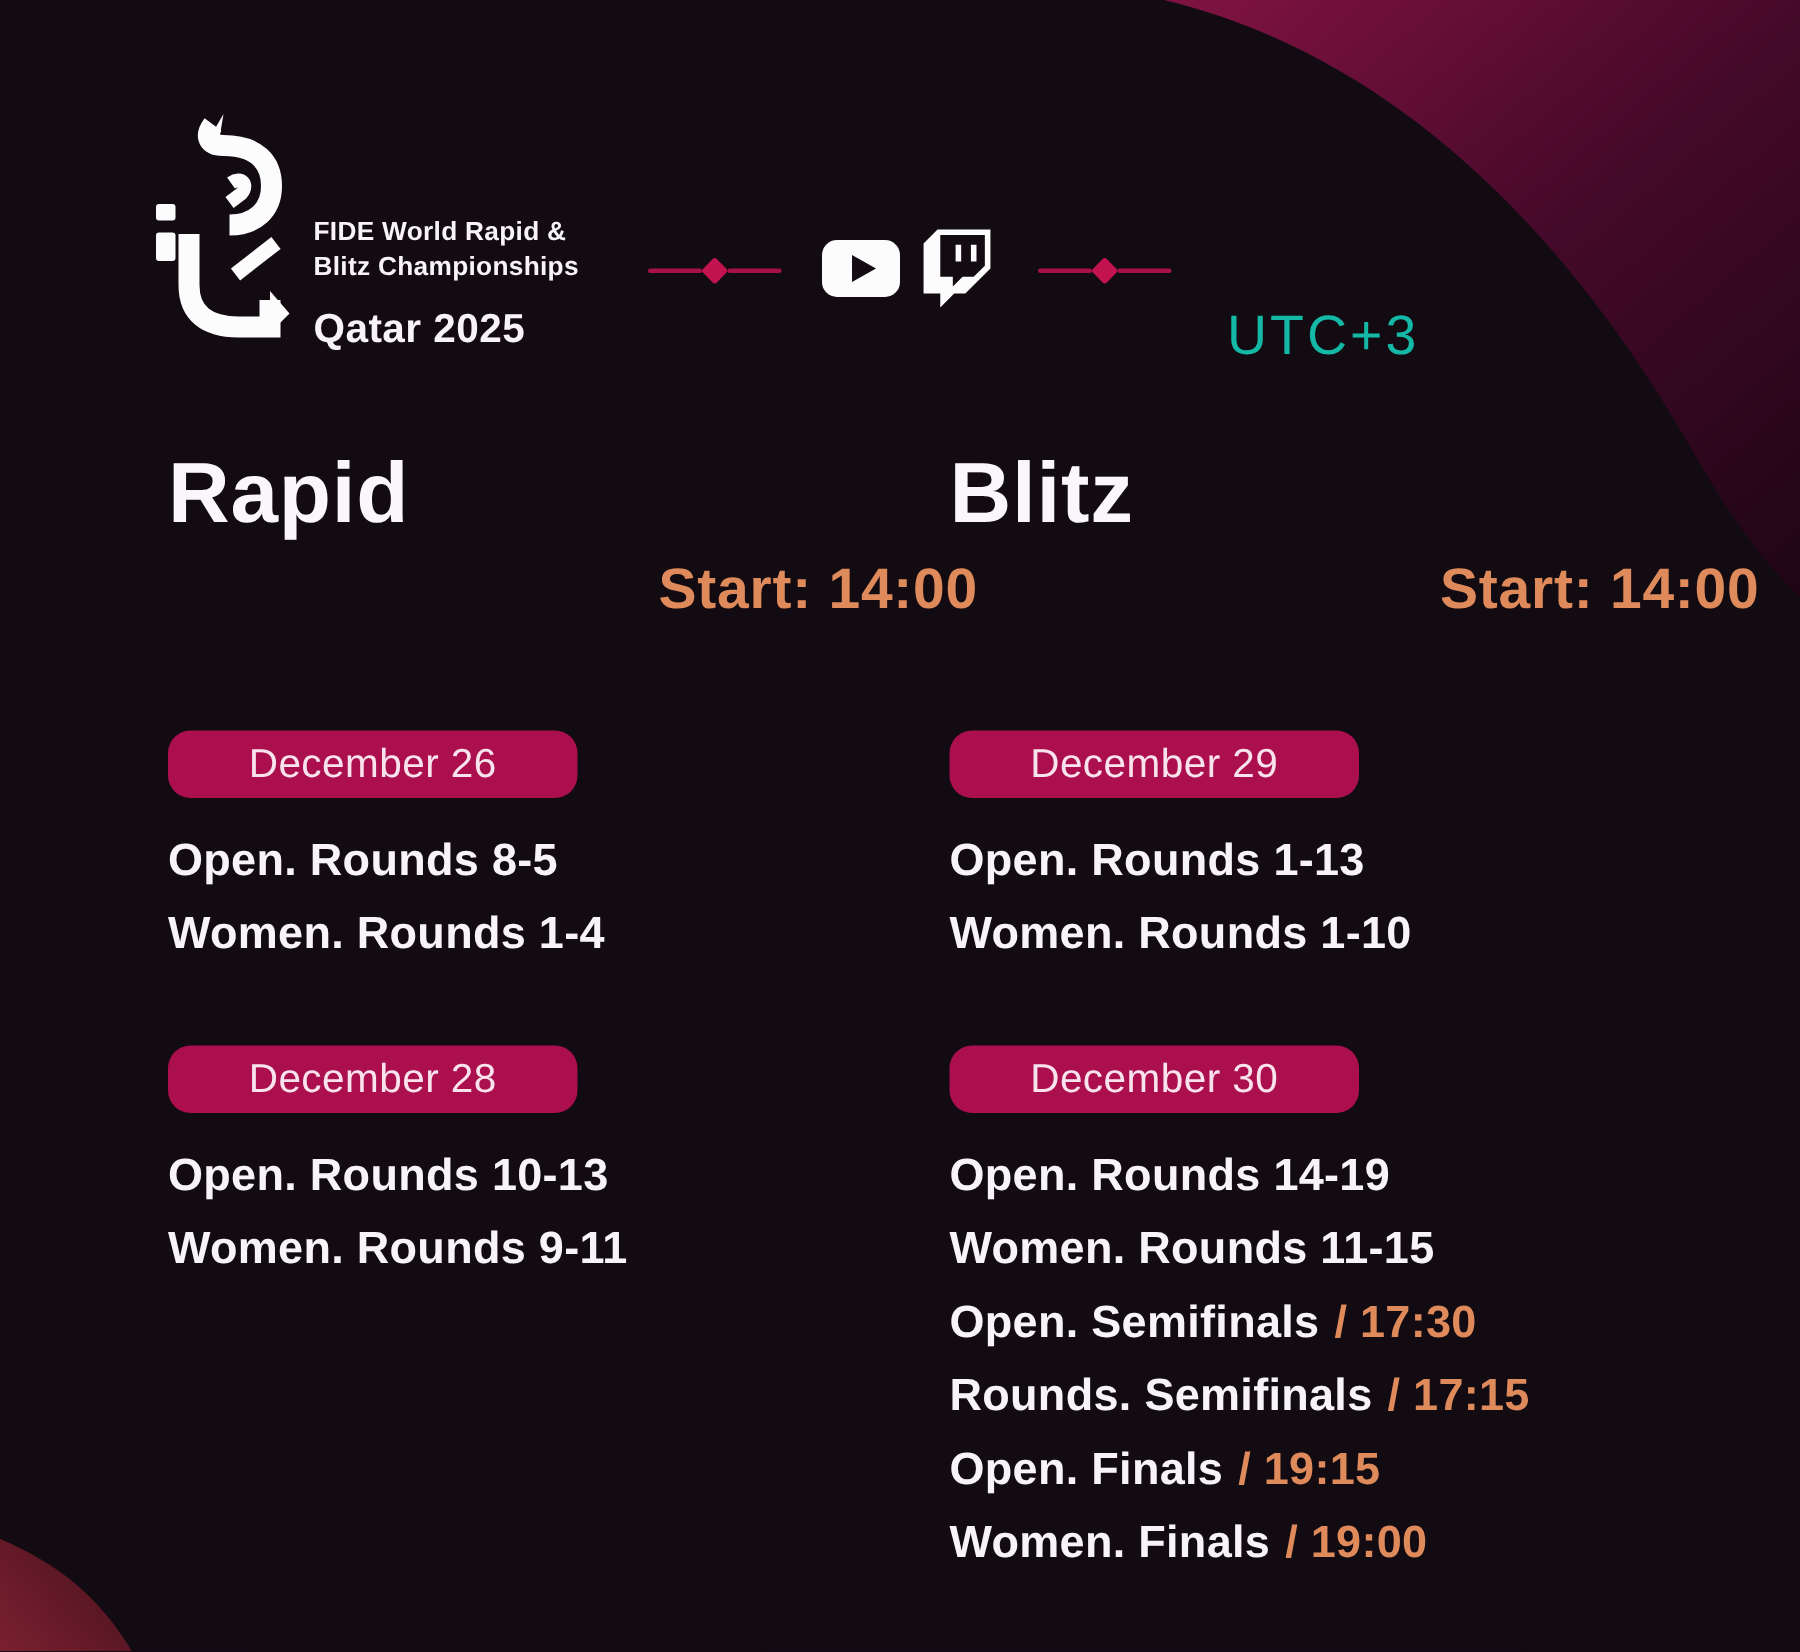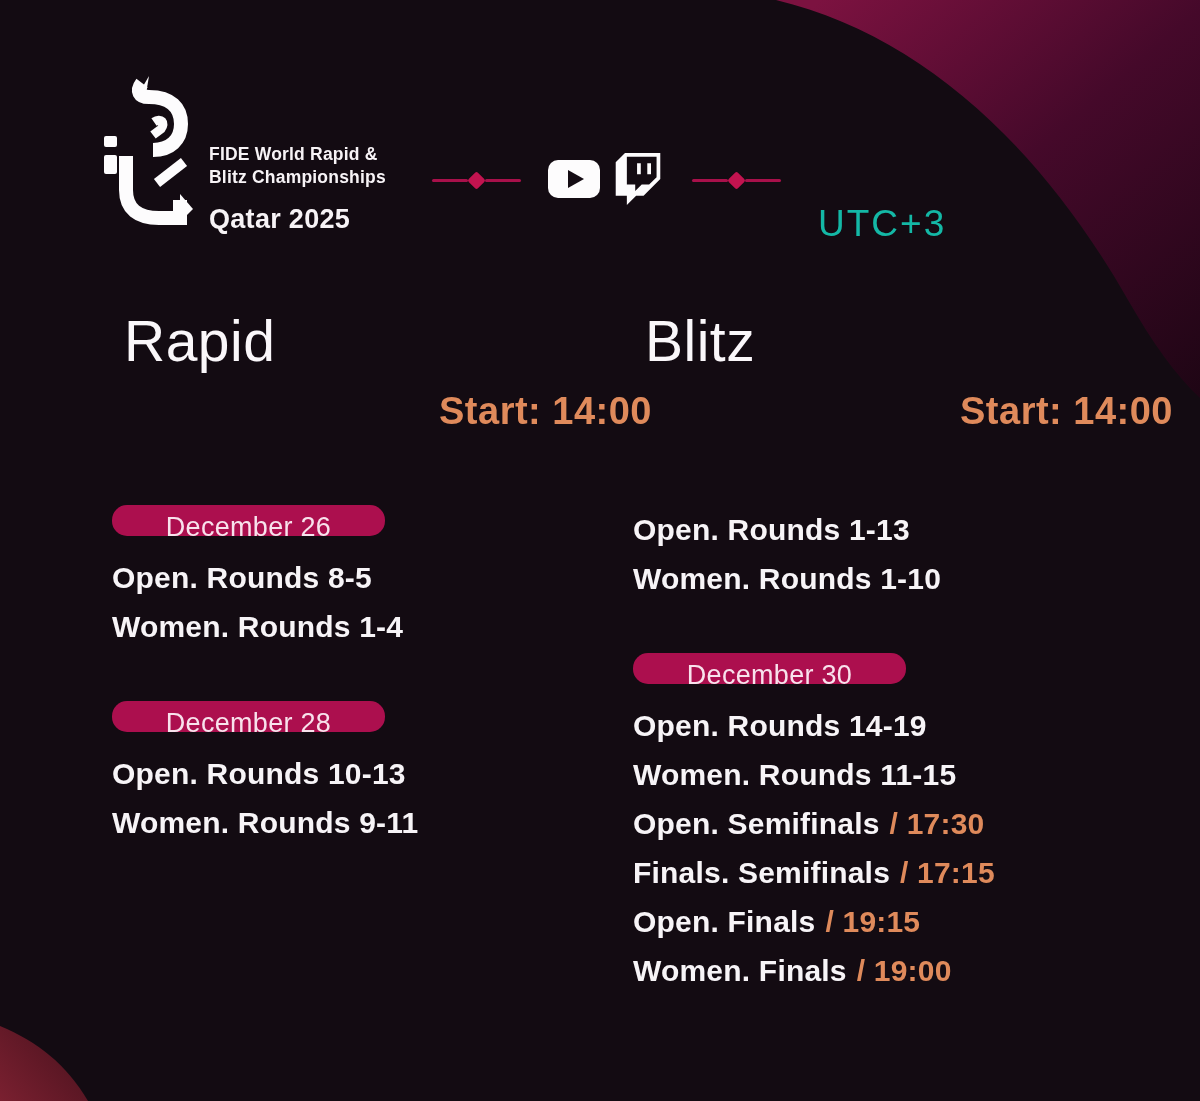--- a/index.html
+++ b/index.html
@@ -22,26 +22,26 @@
   .div1{left:432px;top:173px;}
   .div2{left:692px;top:173px;}
   .icon-yt{position:absolute;left:548px;top:160px;}
   .icon-tw{position:absolute;left:612px;top:152px;}
   .utc{position:absolute;left:818px;top:155px;font-size:37px;font-weight:400;color:#14b8a6;letter-spacing:2px;margin-top:48px;}
 
   
   .column{position:absolute;top:294px;width:540px;}
   .col-rapid{left:112px;}
   .col-blitz{left:633px;}
-  .col-title{margin:12px;font-size:57px;line-height:70px;font-weight:400;color:#faf7fa;letter-spacing:.5px;}
+  .col-title{margin:0;font-size:57px;line-height:70px;font-weight:700;color:#faf7fa;letter-spacing:.5px;}
   .start{margin-top:6px;font-size:38px;line-height:46px;font-weight:700;color:#df8a5b;letter-spacing:.5px;text-align:right;}
   .section{margin-top:50px;}
   .section.first{margin-top:71px;}
   .date-badge{
-    display:block;width:273px;height:31px;line-height:45px;box-sizing:border-box;
+    display:block;width:273px;height:45px;line-height:45px;box-sizing:border-box;
     background:#ac0f4e;border-radius:15px;text-align:center;
     color:#f8e2ec;font-size:27px;font-weight:400;letter-spacing:.3px;
   }
   .rows{margin-top:17px;}
   .row{font-size:30px;line-height:49px;font-weight:700;color:#f7f4f7;letter-spacing:.2px;white-space:nowrap;}
   .row .time{color:#df8a5b;margin-left:10px;}
   .row .time:empty{margin-left:0;}
 </style>
 </head>
 <body>
@@ -128,32 +128,33 @@
         <div class="row"><span>Women. Rounds 9-11</span><span class="time"></span></div>
       </div>
     </div>
   </div>
 
   <div class="column col-blitz">
     <h1 class="col-title">Blitz</h1>
     <div class="start">Start: 14:00</div>
 
     <div class="section first">
+      <span class="date-badge">December 29</span>
       <div class="rows">
         <div class="row"><span>Open. Rounds 1-13</span><span class="time"></span></div>
         <div class="row"><span>Women. Rounds 1-10</span><span class="time"></span></div>
       </div>
     </div>
 
     <div class="section">
       <span class="date-badge">December 30</span>
       <div class="rows">
         <div class="row"><span>Open. Rounds 14-19</span><span class="time"></span></div>
         <div class="row"><span>Women. Rounds 11-15</span><span class="time"></span></div>
         <div class="row"><span>Open. Semifinals</span><span class="time">/ 17:30</span></div>
-        <div class="row"><span>Finals. Semifinals</span><span class="time">/ 17:15</span></div>
+        <div class="row"><span>Rounds. Semifinals</span><span class="time">/ 17:15</span></div>
         <div class="row"><span>Open. Finals</span><span class="time">/ 19:15</span></div>
         <div class="row"><span>Women. Finals</span><span class="time">/ 19:00</span></div>
       </div>
     </div>
   </div>
 
 </div>
 
 </body></html>

